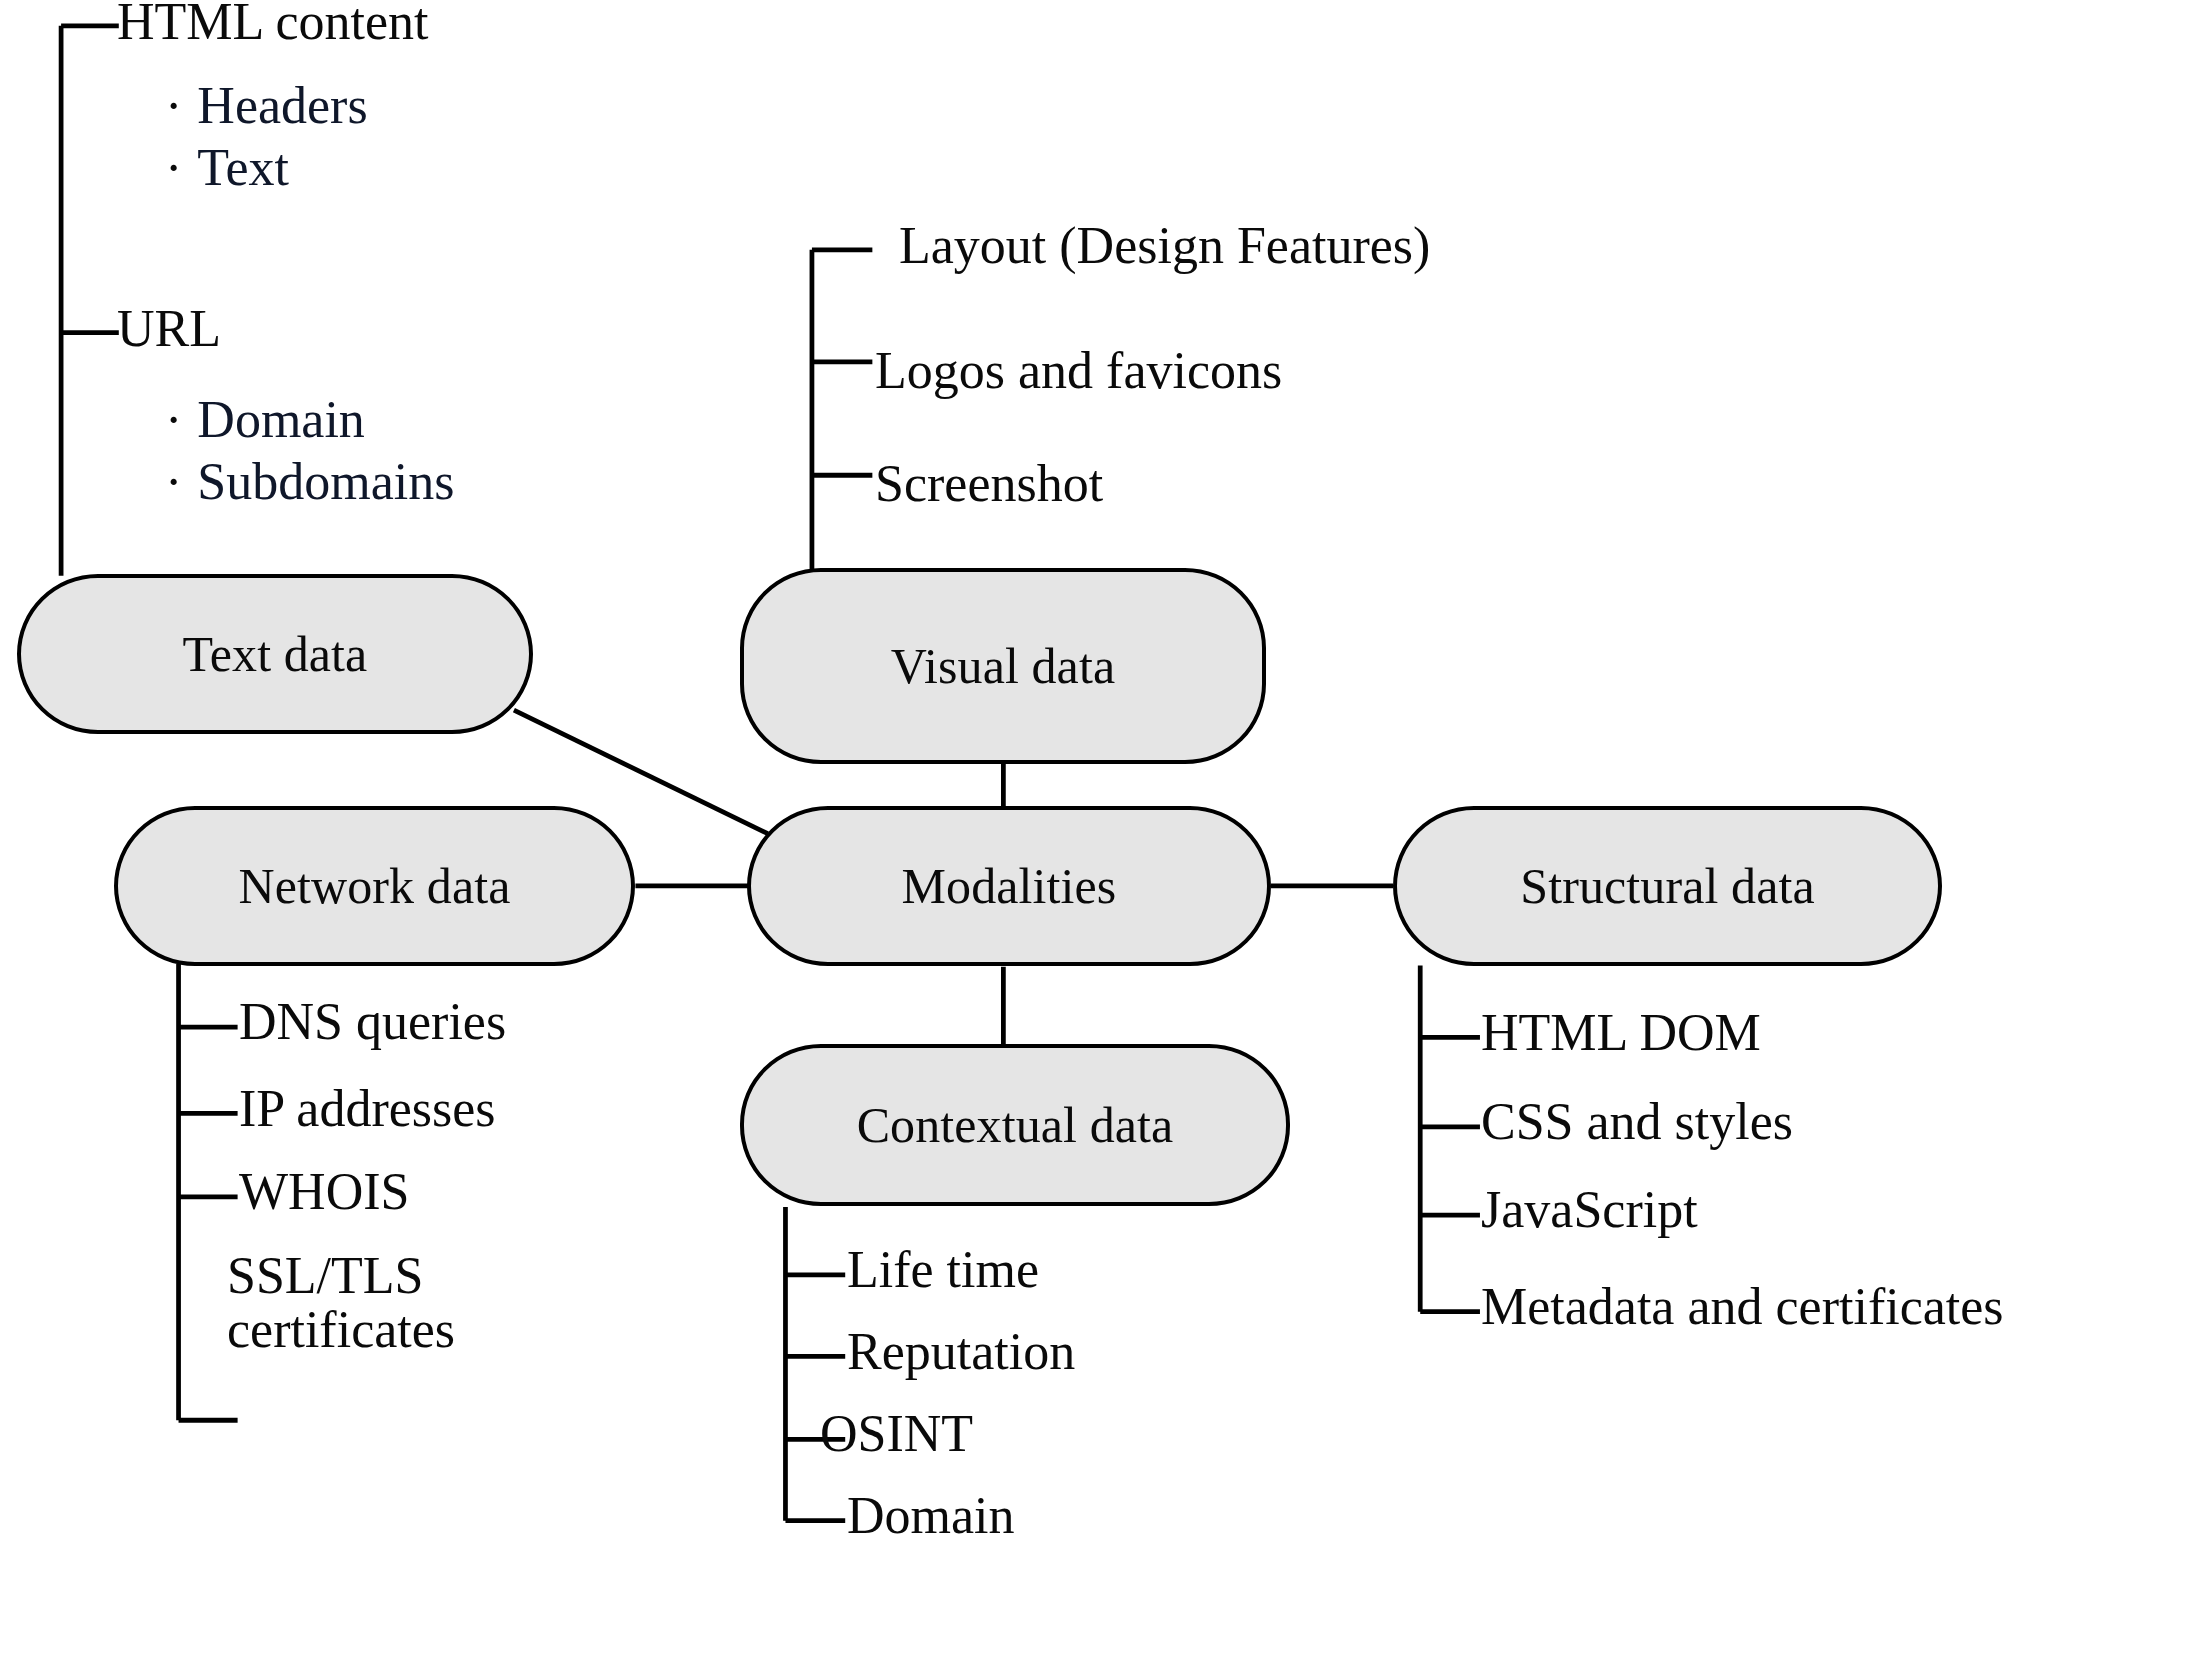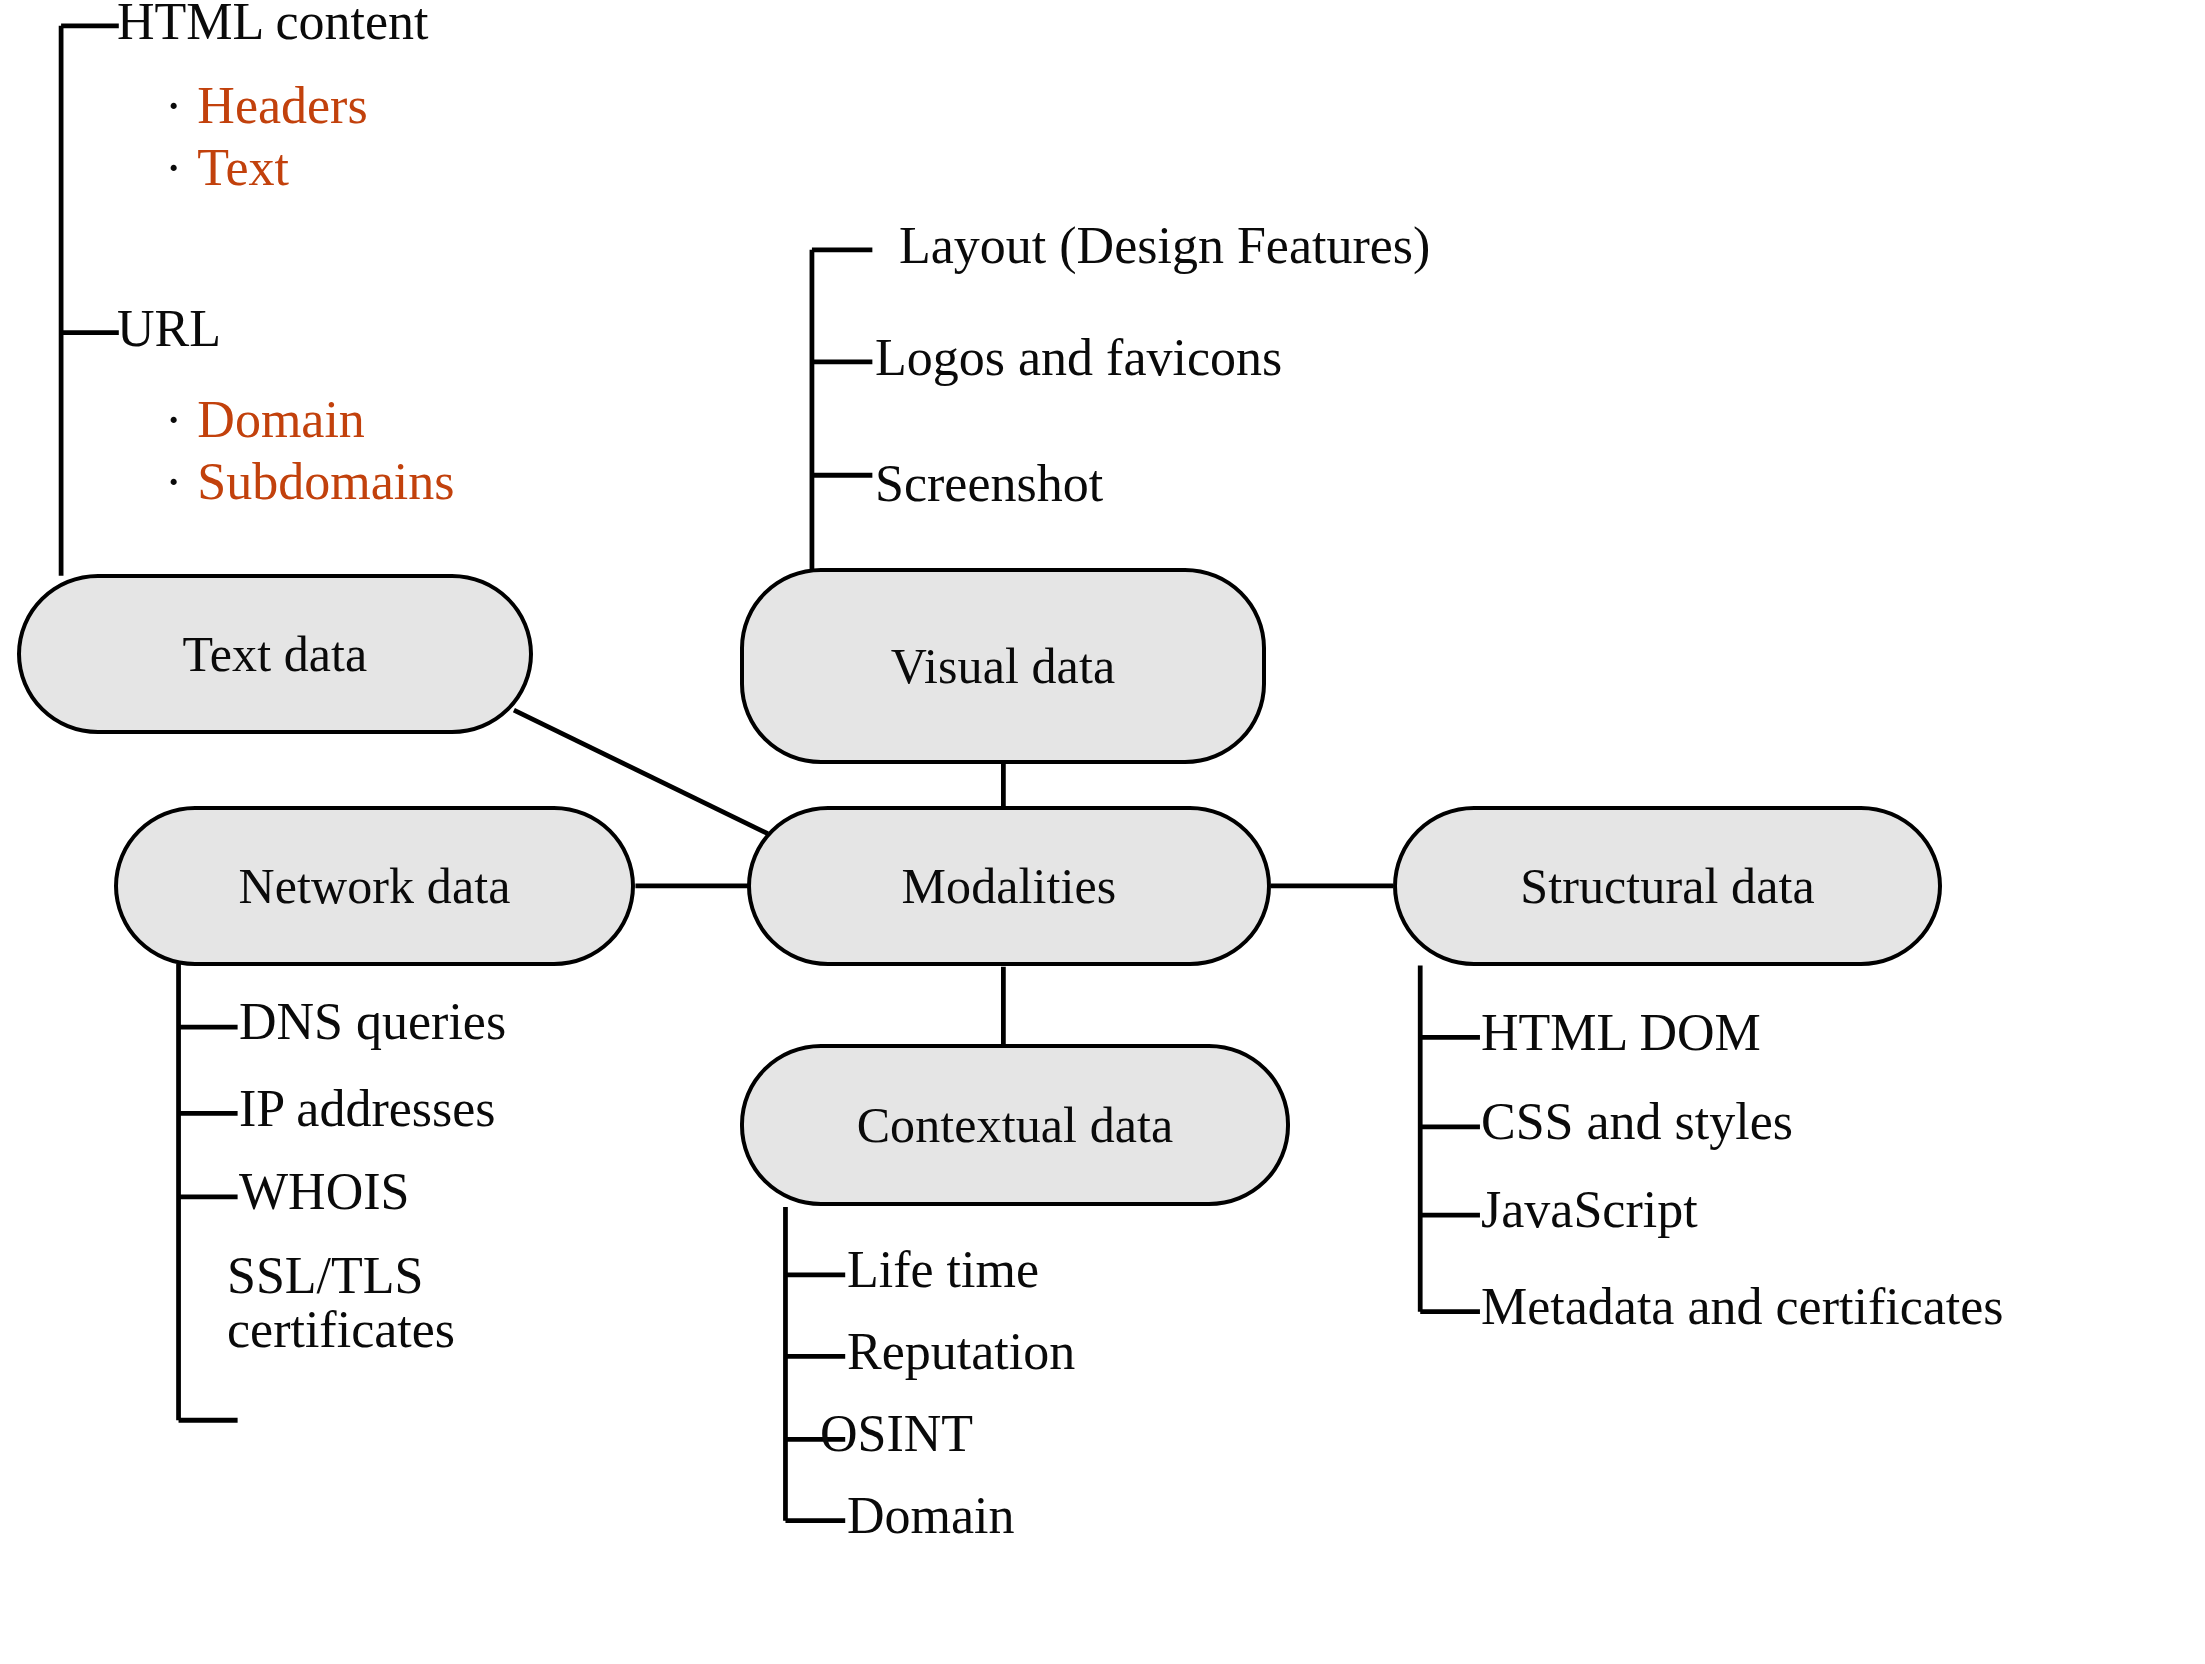--- a/index.html
+++ b/index.html
@@ -60,21 +60,21 @@
   }
   .bullet-dot {
     font-size: 52px;
     line-height: 1;
     color: #0a0a0a;
     margin-right: 15px;
   }
   .bullet-text {
     font-size: 52px;
     line-height: 1;
-    color: #c2410c;
+    color: #0f172a;
     white-space: nowrap;
   }
 </style>
 </head>
 <body>
 
 <div id="canvas">
 
   <svg id="wires" viewBox="0 0 3248 2451" xmlns="http://www.w3.org/2000/svg">
     <g stroke="#000000" fill="none" stroke-width="7" stroke-linecap="butt">
@@ -137,21 +137,21 @@
     <span class="bullet-text">Domain</span>
   </div>
 
   <div class="bullet-row" style="left:165px; top:456px;">
     <span class="bullet-dot">·</span>
     <span class="bullet-text">Subdomains</span>
   </div>
 
   <div class="leaf" style="left:875px; top:219px;margin-left:24px;">Layout (Design Features)</div>
 
-  <div class="leaf" style="left:875px; top:331px;">Logos and favicons</div>
+  <div class="leaf" style="left:875px; top:344px;">Logos and favicons</div>
 
   <div class="leaf" style="left:875px; top:457px;">Screenshot</div>
 
   <div class="leaf" style="left:239px; top:995px;">DNS queries</div>
 
   <div class="leaf" style="left:239px; top:1082px;">IP addresses</div>
 
   <div class="leaf" style="left:239px; top:1165px;">WHOIS</div>
 
   <div class="leaf wrap" style="left:227px; top:1249px;">SSL/TLS certificates</div>

